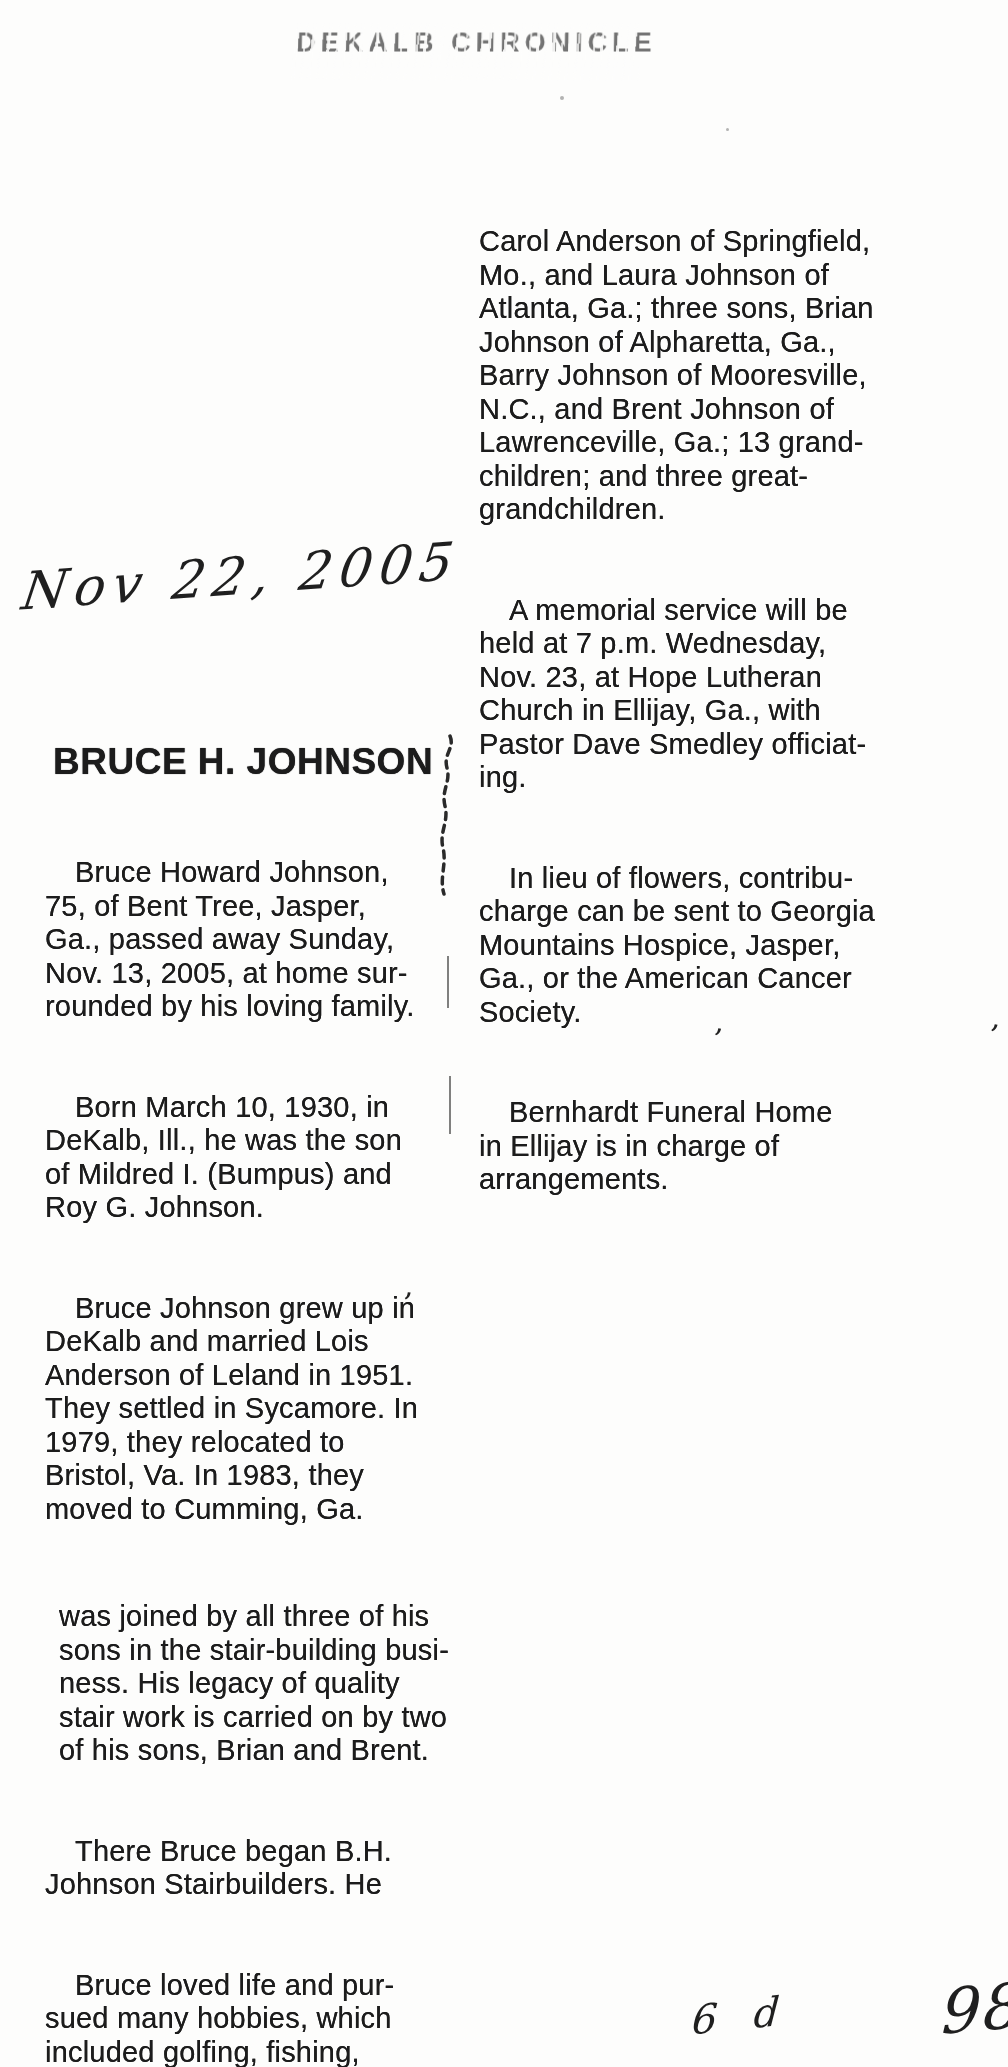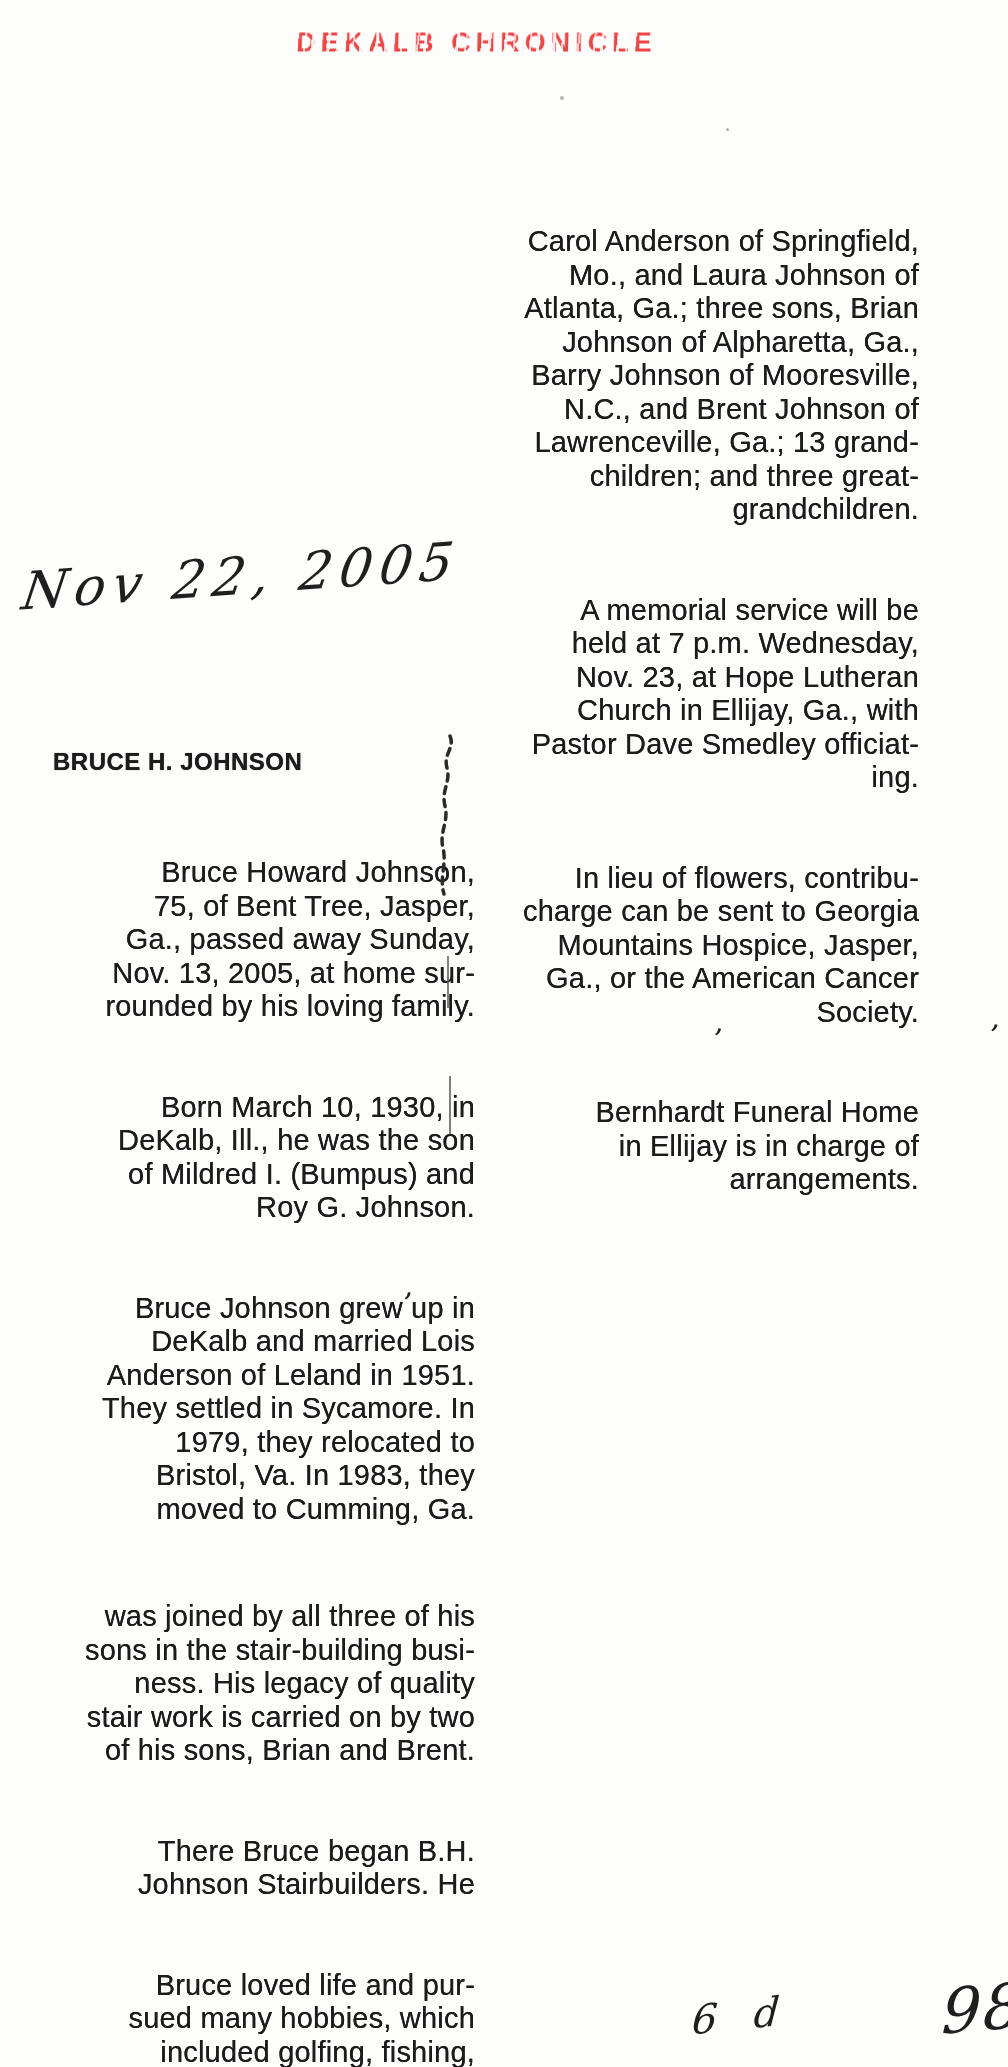--- a/index.html
+++ b/index.html
@@ -9,21 +9,21 @@
     background:#fdfdfc;
     overflow:hidden;
     font-family:"Liberation Sans", sans-serif;
     color:#1c1c1c;
   }
   
   .stamp{
     position:absolute;left:296px;top:28px;width:340px;height:48px;
     font-family:"Liberation Sans", sans-serif;
     font-weight:700;font-size:27px;letter-spacing:5px;
-    color:#ef4444;
+    color:#737373;
     transform:scaleY(1.02) skewX(-1deg);
     filter:blur(0.6px);
     white-space:nowrap;
   }
   .stamp::after{
     content:"";position:absolute;inset:-4px;
     background:repeating-linear-gradient(96deg,
       rgba(253,253,252,0) 0 5px,
       rgba(253,253,252,0.9) 5px 8px,
       rgba(253,253,252,0) 8px 14px,
@@ -44,25 +44,25 @@
   .hw-br{left:942px;top:1972px;font-size:62px;letter-spacing:2px;
     transform:rotate(-5deg) skewX(-8deg);}
   
   .column{position:absolute;font-size:29px;line-height:33.5px;
     letter-spacing:0.2px;
     text-shadow:0 0 0.6px #1c1c1c;
     white-space:pre;}
   .col-left{left:45px;top:676px;width:430px;}
   .col-right{left:479px;top:158px;width:440px;}
   .headline{
-    font-size:24px;font-weight:700;line-height:38px;
+    font-size:37px;font-weight:700;line-height:38px;
     letter-spacing:0.5px;margin:0 0 8px 8px;
     text-shadow:0 0 0.8px #111;
   }
-  .para{margin:0;text-indent:30px;text-align:right;}
+  .para{margin:0;text-indent:30px;}
   .para.cont{text-indent:0;}
   .para.shifted{margin-left:14px;margin-top:7px;}
   
   .ink{position:absolute;}
   .vdash{width:2px;background:#555;opacity:0.75;}
   .vdash1{left:447px;top:956px;height:52px;}
   .vdash2{left:449px;top:1076px;height:58px;}
   .tick{font-size:30px;font-family:"DejaVu Serif", serif;color:#222;}
   .tick1{left:402px;top:1286px;transform:rotate(8deg);}
   .tick2{left:712px;top:1022px;transform:rotate(10deg);}

